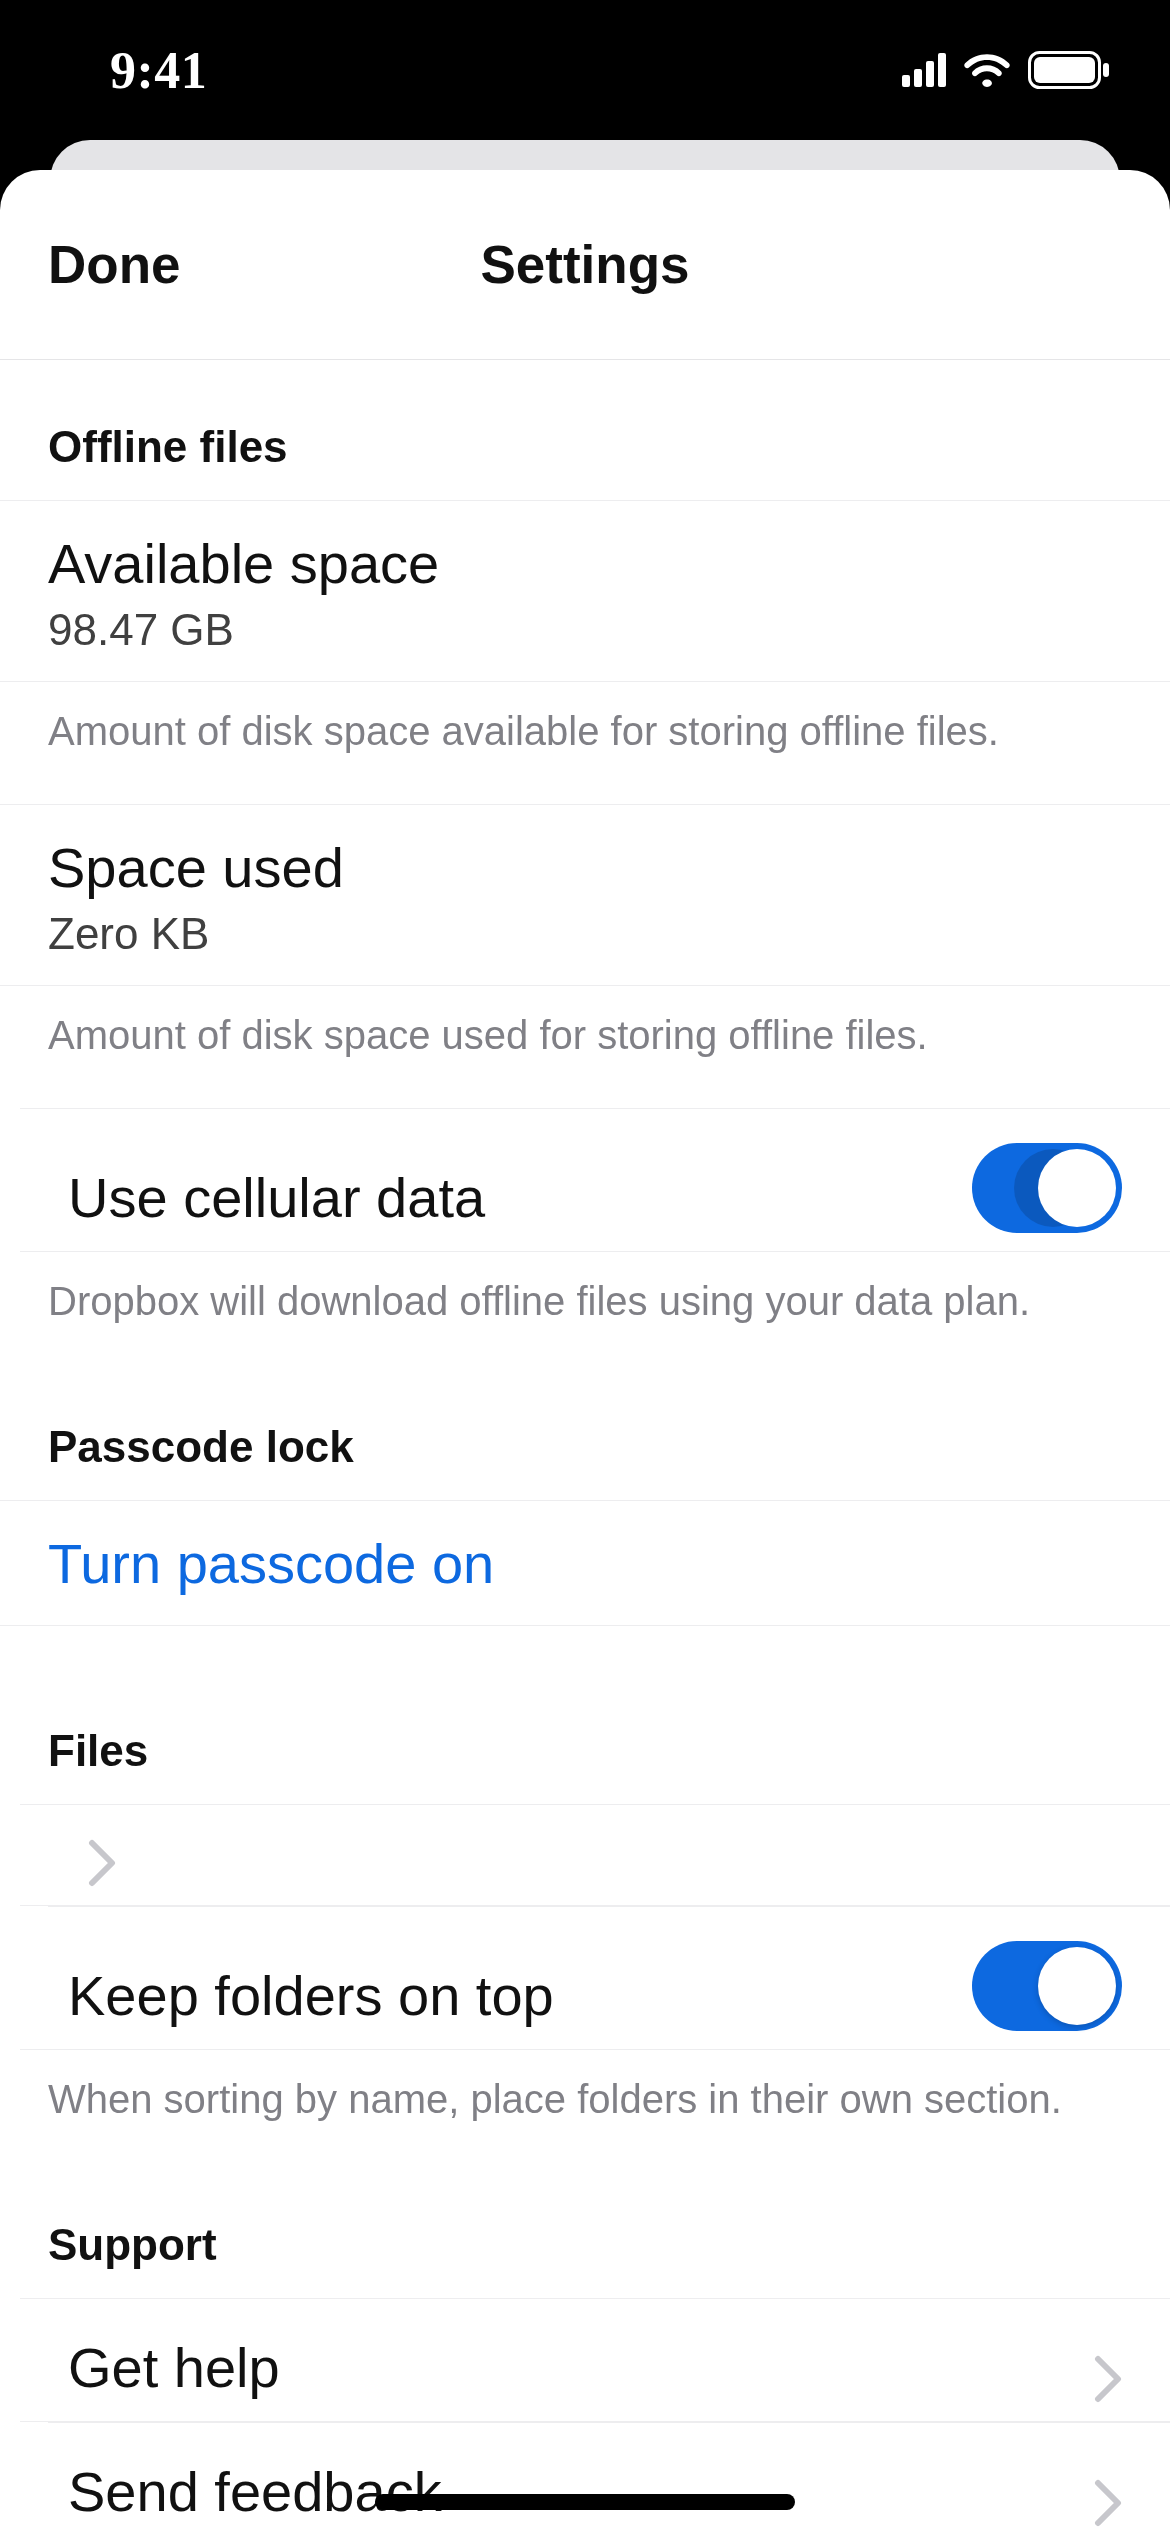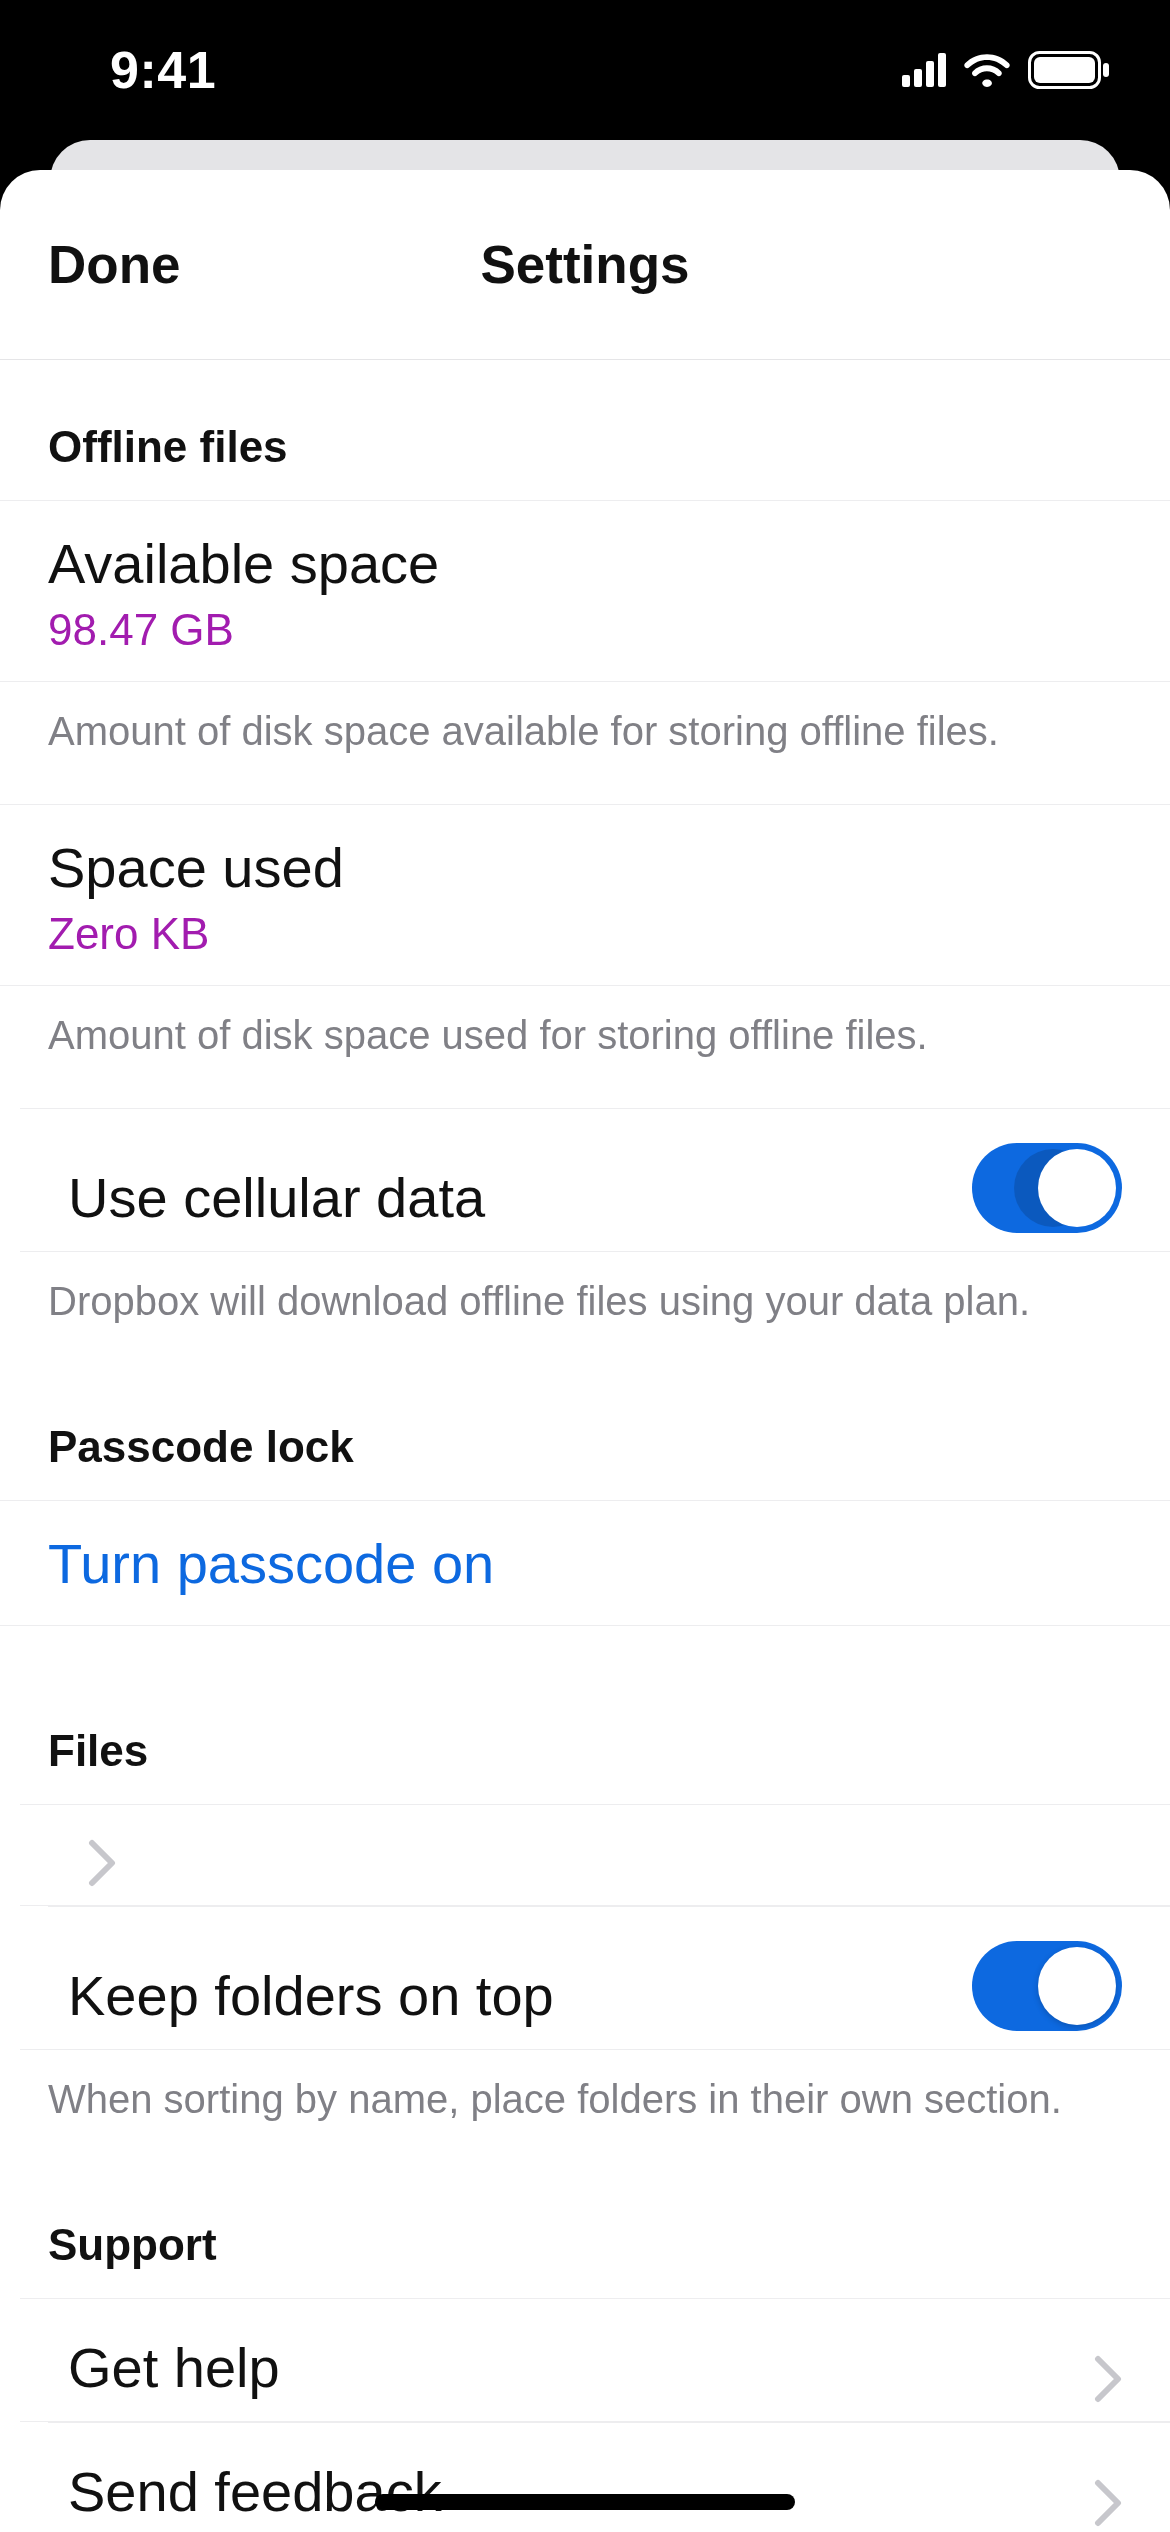--- a/index.html
+++ b/index.html
@@ -1,19 +1,19 @@
 <!DOCTYPE html>
 <html><head>
 <meta charset="utf-8">
 <style>
   * { margin: 0; padding: 0; box-sizing: border-box; -webkit-font-smoothing: antialiased; }
   html, body { width: 1170px; height: 2532px; background: #000; font-family: -apple-system, "Helvetica Neue", Helvetica, Arial, sans-serif; overflow: hidden; }
 
   
-  .statusbar { position: relative; height: 140px; display: flex; align-items: center; justify-content: space-between; padding: 0 60px 0 110px; color: #fff; }
+  .statusbar { position: relative; height: 140px; display: flex; align-items: center; justify-content: space-between; padding: 0 60px 0 110px; color: #fff; font-family: Liberation Serif, serif; }
   .sb-time { font-size: 52px; font-weight: 700; letter-spacing: 0.5px; }
   .sb-icons { display: flex; align-items: center; gap: 18px; }
   .sb-cell { display: flex; align-items: flex-end; gap: 4px; height: 34px; }
   .sb-cell span { width: 8px; background: #fff; border-radius: 2px; }
   .sb-cell span:nth-child(1){height:12px}
   .sb-cell span:nth-child(2){height:18px}
   .sb-cell span:nth-child(3){height:26px}
   .sb-cell span:nth-child(4){height:34px}
   .sb-wifi svg, .sb-batt svg { display:block; }
 
@@ -27,21 +27,21 @@
   .nav-title { margin:0 auto; font-size:53px; font-weight:700; color:#111; }
 
   .content { flex:1; overflow:hidden; position:relative; }
 
   
   .section-header { padding: 62px 48px 28px 48px; font-size:44px; font-weight:700; color:#111; }
   .section-header.tight { padding-top: 48px; }
 
   .cell { padding: 28px 48px 26px 48px; border-top:1px solid #ededef; border-bottom:1px solid #ededef; background:#fff; }
   .cell-title { font-size:56px; font-weight:500; color:#111; line-height:1.25; }
-  .cell-sub   { font-size:44px; color:#a21caf; margin-top:6px; }
+  .cell-sub   { font-size:44px; color:#404040; margin-top:6px; }
   .cell-link .cell-title { color:#0d69e0; }
   .cell-footer { padding: 22px 48px 46px 48px; font-size:40px; color:#808086; line-height:1.35; border-bottom: none; }
 
   .cell.row { display:flex; align-items:flex-end; justify-content:space-between; padding-top:34px; padding-bottom:18px;margin-left:20px; }
   .cell.row .cell-title { flex:1; }
 
   
   .switch { position:relative; width:150px; height:90px; border-radius:45px; background:#0d69e0; flex-shrink:0; }
   .switch.on .knob { left:auto; right:6px; }
   .switch .knob { position:absolute; top:6px; right:6px; width:78px; height:78px; border-radius:50%; background:#fff; box-shadow:0 2px 6px rgba(0,0,0,.2); }

